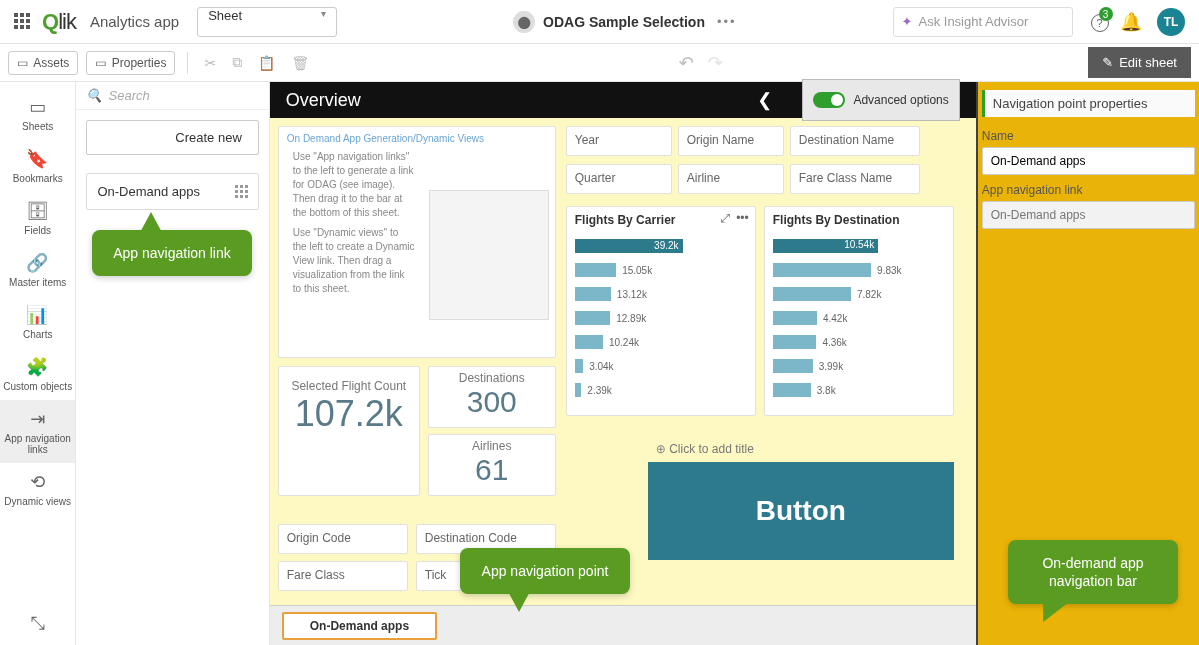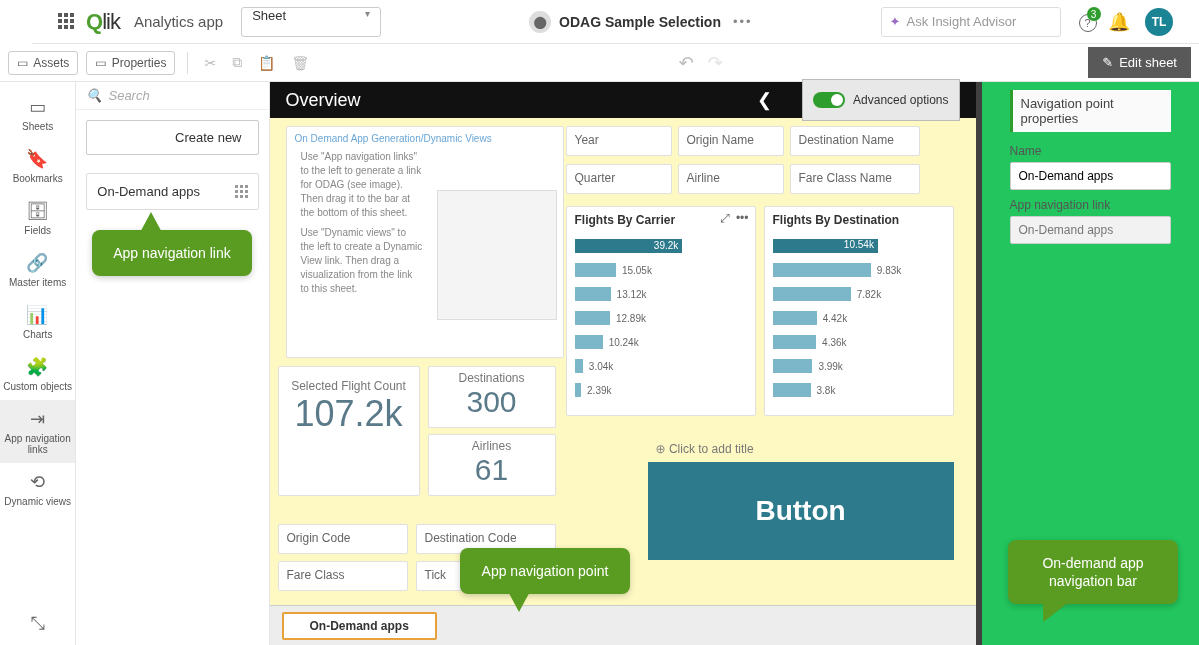--- a/index.html
+++ b/index.html
@@ -1,19 +1,19 @@
 <!DOCTYPE html>
 <html><head>
 <meta charset="utf-8">
 <style>
   * { box-sizing: border-box; margin: 0; padding: 0; font-family: "Segoe UI", Arial, sans-serif; }
   body { width: 1199px; height: 645px; background: #fff; overflow: hidden; position: relative; font-size: 13px; color: #333; }
 
   
-  .topbar { height: 44px; display: flex; align-items: center; padding: 0 26px; border-bottom: 1px solid #e5e5e5; margin-left: 32px; }
+  .topbar { height: 44px; display: flex; align-items: center; padding: 0 14px; border-bottom: 1px solid #e5e5e5; }
   .grid-icon { width: 18px; height: 18px; display: grid; grid-template-columns: repeat(3,4px); grid-template-rows: repeat(3,4px); gap: 2px; margin-right: 10px; }
   .grid-icon span { background:#595959; }
   .qlik-logo { font-size: 22px; font-weight: 500; color:#333; margin-right: 14px; letter-spacing:-1px;}
   .qlik-logo b { color:#4f9e30; font-weight:700;}
   .appname { font-size: 15px; color:#555; margin-right: 18px; }
   .sheet-dd { border:1px solid #ccc; border-radius:3px; height:30px; width: 140px; display:flex; align-items:flex-start; padding:0 10px; justify-content:space-between; margin-right: 20px;}
   .globe { width:22px;height:22px;border-radius:50%;background:#ddd;display:flex;align-items:center;justify-content:center;margin-right:8px;color:#666;font-size:12px;}
   .sheet-title { font-size:14px; font-weight:600; margin-right:6px;}
   .dots { color:#888; letter-spacing:2px; margin-left:6px;}
   .insight { border:1px solid #ddd; border-radius:3px; height:30px; width: 180px; display:flex; align-items:center; padding:0 8px; color:#999; gap:6px; margin-right:12px;}
@@ -69,21 +69,21 @@
   .bar.top { background:#2c7a8c;}
   .bar-lbl { font-size:10px; color:#666; margin-left:6px;}
   .chart-tools { position:absolute; top:4px; right:6px; color:#666; font-size:12px; display:flex; gap:6px;}
   .bigbutton { position:absolute; background:#2c7a8c; color:#fff; display:flex; align-items:center; justify-content:center; font-size:28px; font-weight:600;}
   .addtitle { font-size:12px; color:#777; padding:6px 8px;}
   .addtitle::before{content:"⊕ "; color:#888;}
   .navbar-bottom { position:absolute; left:0; right:0; bottom:0; height:40px; background:#ededed; border-top:1px solid #ccc;}
   .navpoint { position:absolute; left:12px; top:6px; background:#fff; border:2px solid #e8a13a; border-radius:2px; padding:5px 26px; font-size:12px; font-weight:600;}
 
   
-  .proppanel { width:225px; border-left:6px solid #404040; padding:8px 28px; background:#22c55e;}
+  .proppanel { width:225px; border-left:2px solid #404040; padding:8px 4px; background:#eab308;}
   .propheader { border-left:3px solid #2d9d2d; padding:6px 8px; font-size:13px; color:#444; margin-bottom:12px; background:#fafafa;}
   .proplabel { font-size:12px; color:#555; margin:8px 0 4px;}
   .propinput { border:1px solid #ccc; border-radius:2px; padding:6px 8px; font-size:12px; width:100%; background:#fff;}
   .propinput.readonly { background:#f2f2f2; color:#777;}
 
   
   .callout { position:absolute; background:#5a9c21; color:#fff; border-radius:8px; padding:14px 20px; font-size:14px; text-align:center; box-shadow:0 2px 6px rgba(0,0,0,.2); line-height:1.3;}
   .callout .tail { position:absolute; width:0;height:0;}
   .callout.c1 .tail { top:-18px; left:45px; border-left:14px solid transparent; border-right:14px solid transparent; border-bottom:26px solid #5a9c21;}
   .callout.c2 .tail { bottom:-18px; left:45px; border-left:14px solid transparent; border-right:14px solid transparent; border-top:26px solid #5a9c21;}
@@ -183,21 +183,21 @@
       <span class="back">❮</span>
       <div class="advopt">
         <div class="toggle"></div>
         <span>Advanced options</span>
       </div>
     </div>
 
     <div class="canvas">
       <div class="gridcanvas">
 
-        <div class="card" style="left:8px;top:0;width:278px;height:232px;">
+        <div class="card" style="left:0;top:0;width:278px;height:232px;">
           <div class="breadc">On Demand App Generation/Dynamic Views</div>
           <div style="display:flex;gap:6px;padding:0 6px;">
             <div style="flex:1;">
               <div class="helptext">Use "App navigation links" to the left to generate a link for ODAG (see image). Then drag it to the bar at the bottom of this sheet.</div>
               <div class="helptext">Use "Dynamic views" to the left to create a Dynamic View link. Then drag a visualization from the link to this sheet.</div>
             </div>
             <div class="img-mock" style="width:120px;height:130px;margin-top:40px;"></div>
           </div>
         </div>
 

